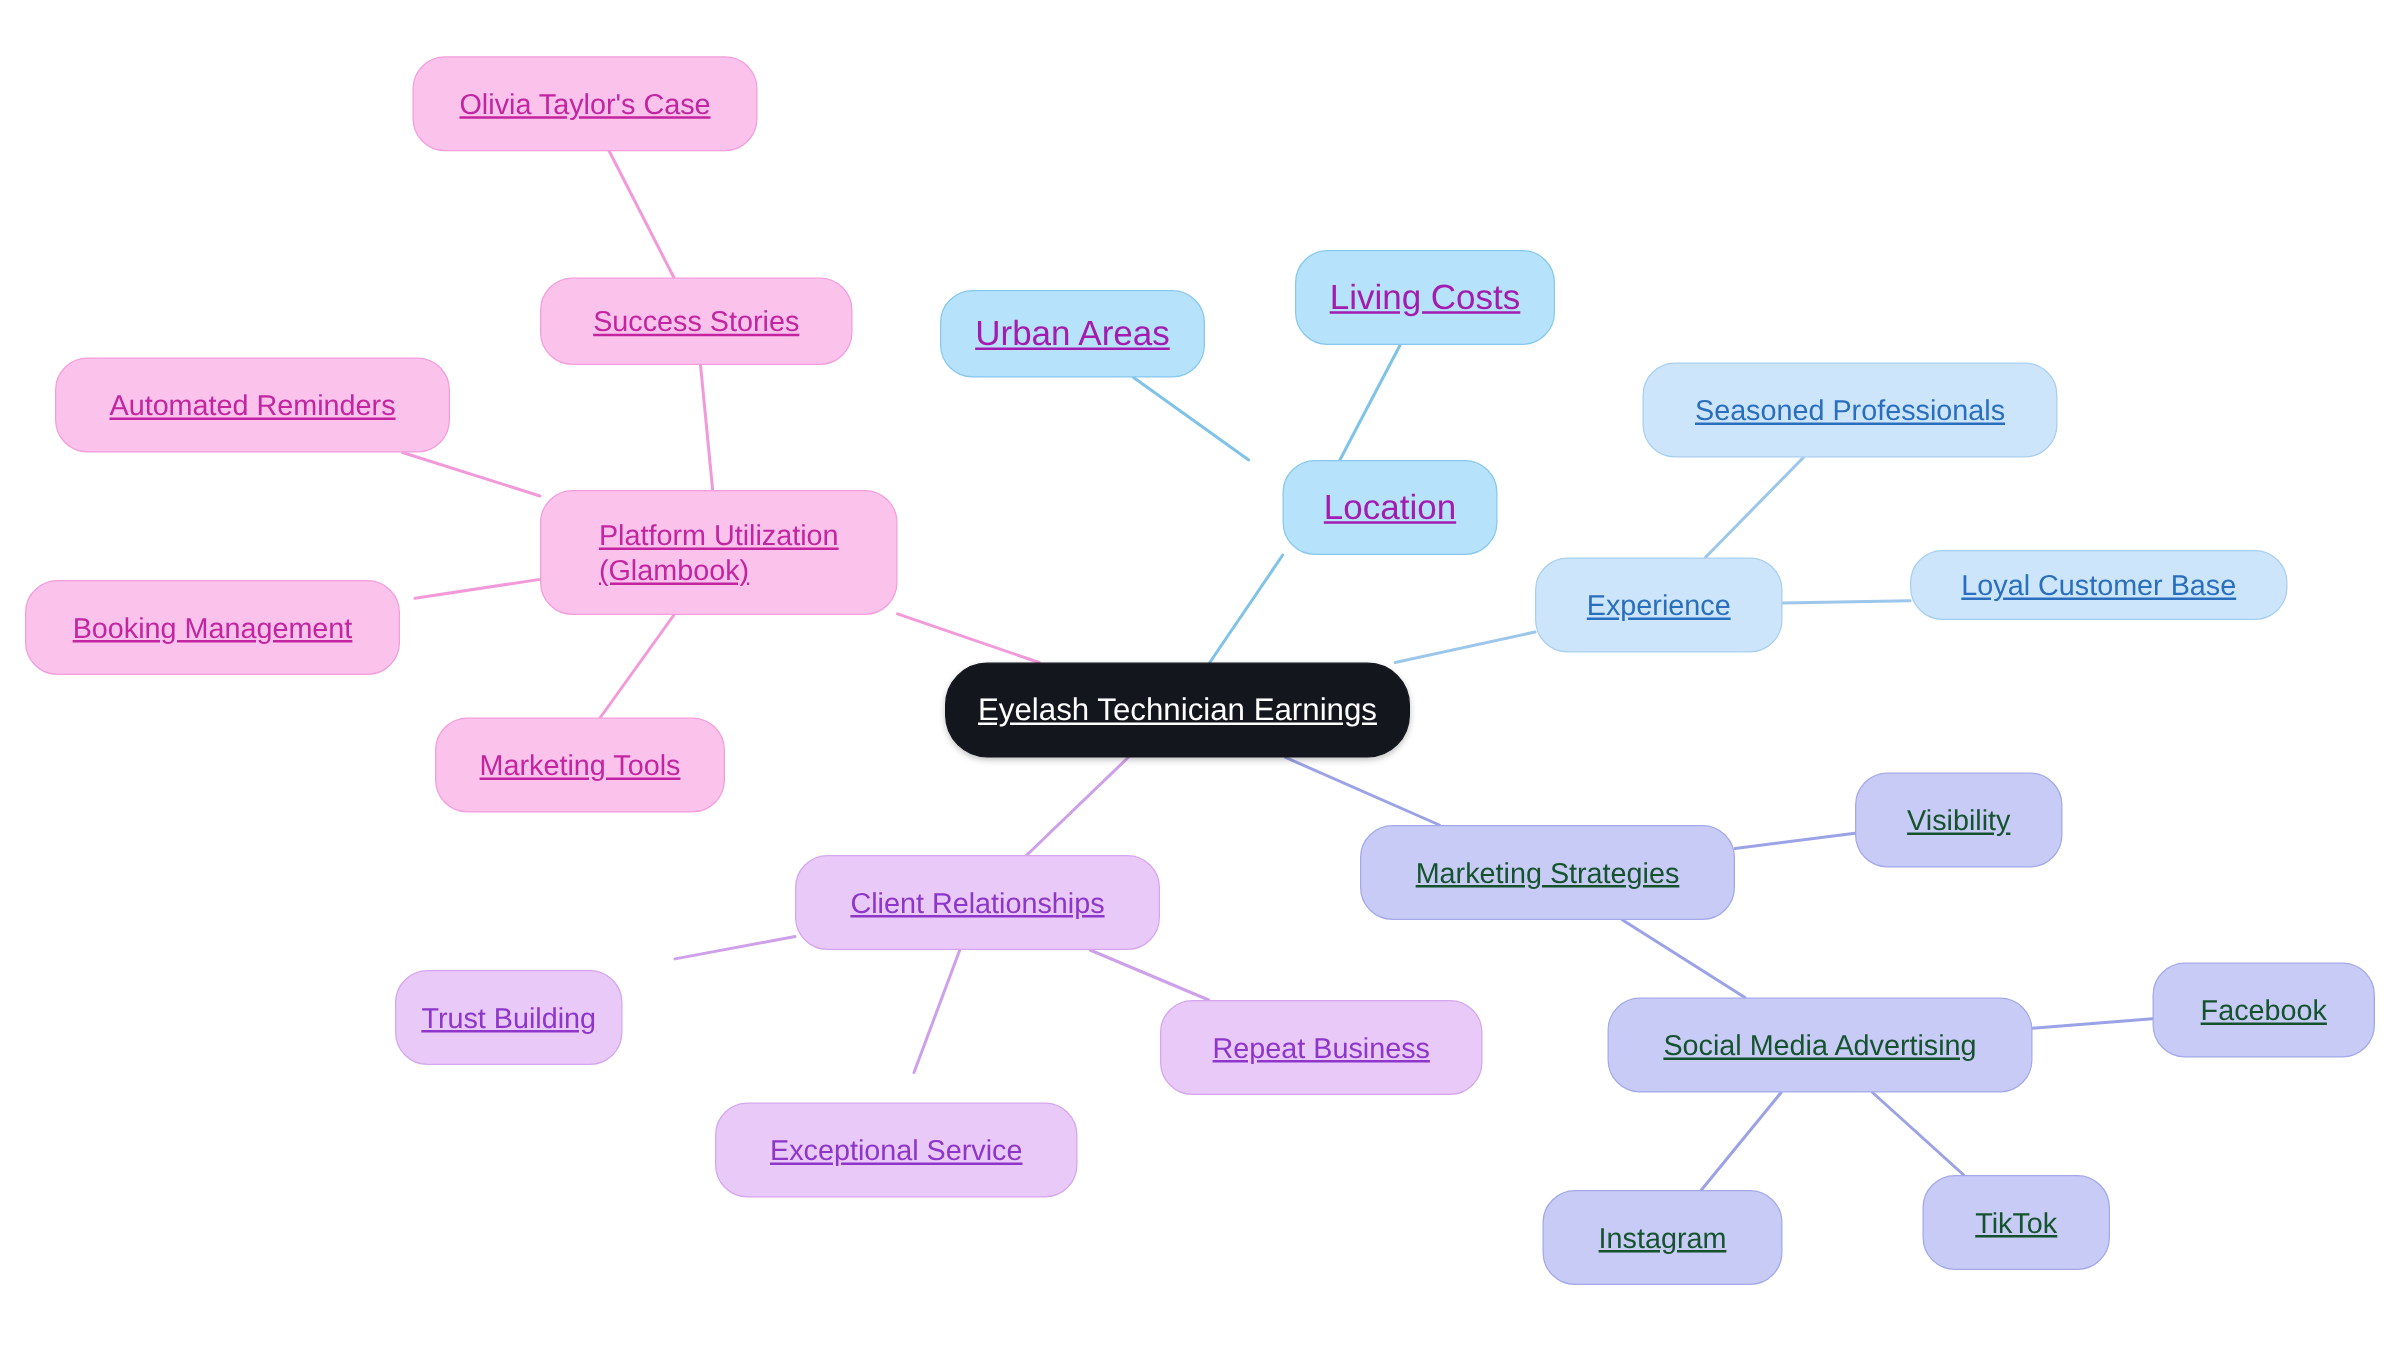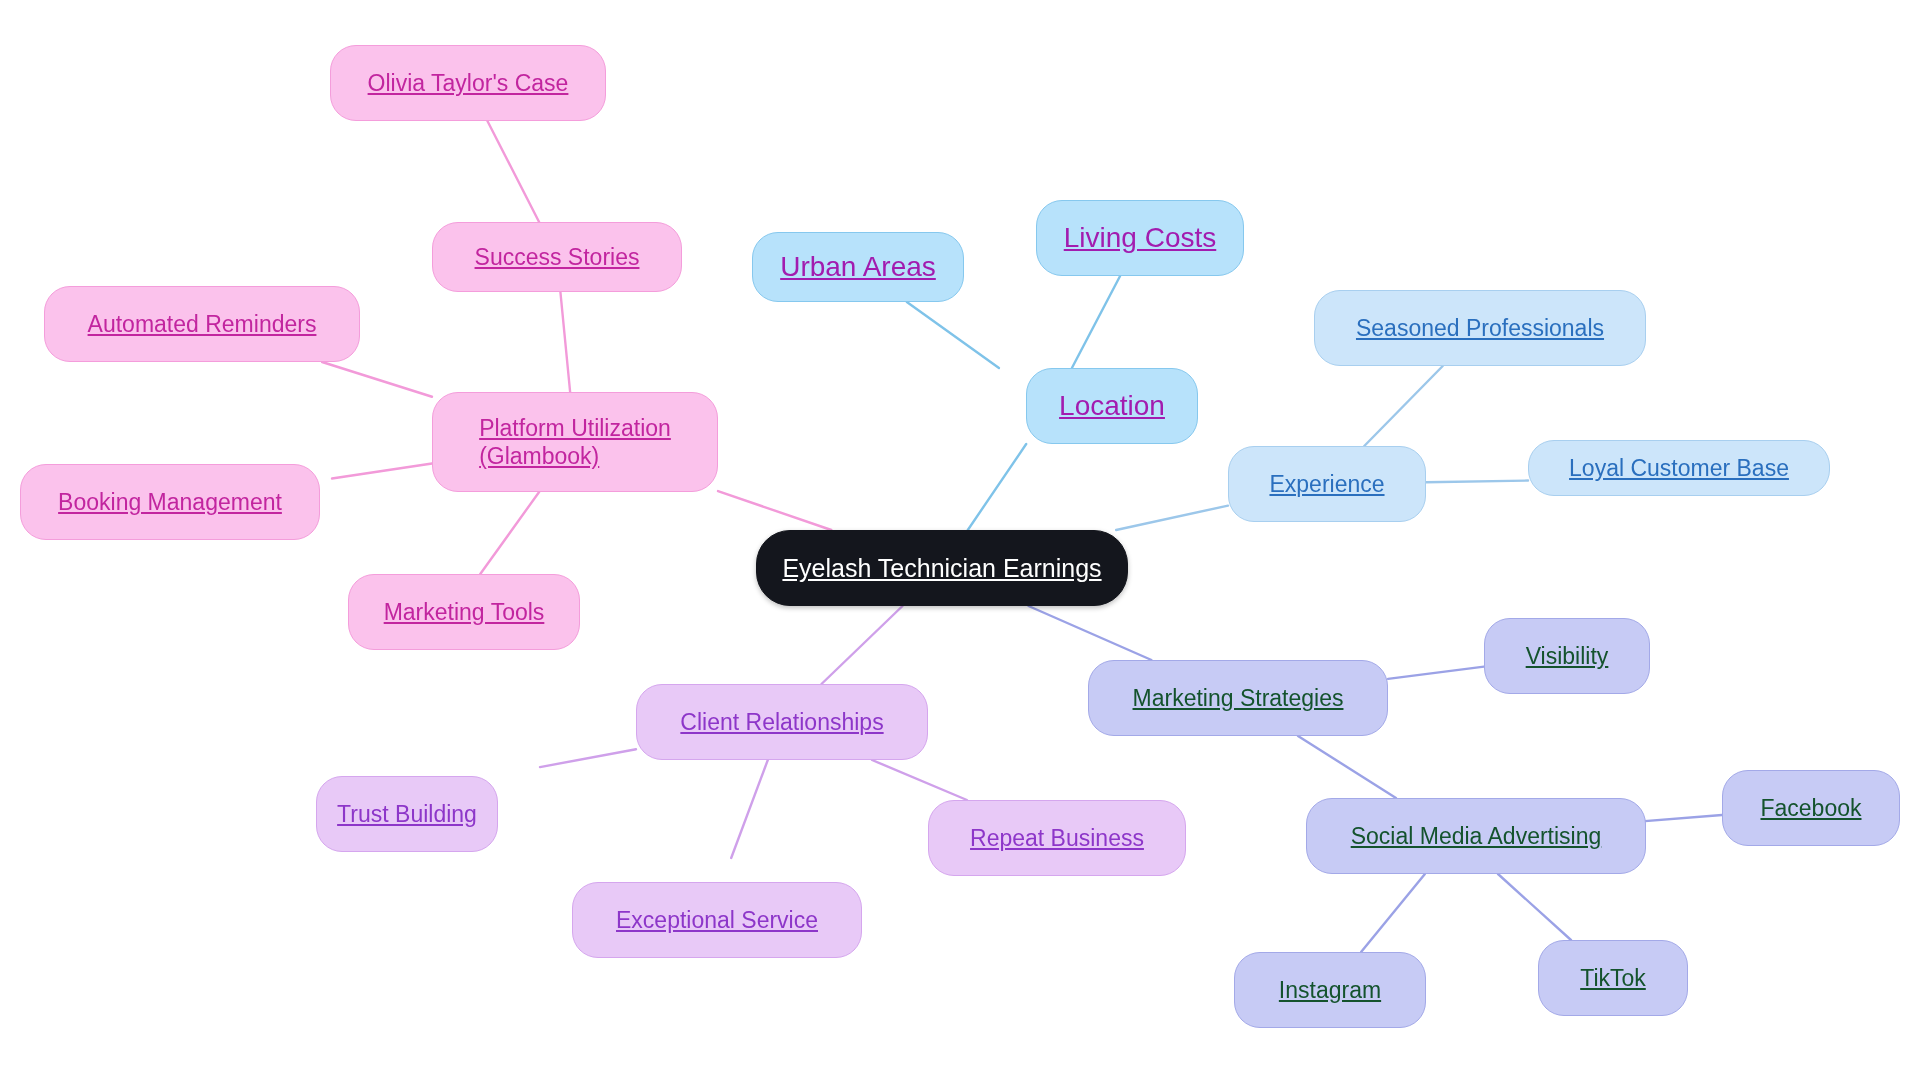--- a/index.html
+++ b/index.html
@@ -117,21 +117,21 @@
       <div class="node node-pink" style="left: 20px; top: 464px; width: 300px; height: 76px;">Booking Management</div>
       <div class="node node-pink" style="left: 348px; top: 574px; width: 232px; height: 76px;">Marketing Tools</div>
       <div class="node node-blue" style="left: 1002px; top: 368px; width: 172px; height: 76px; margin-left: 24px;">Location</div>
       <div class="node node-blue" style="left: 752px; top: 232px; width: 212px; height: 70px;">Urban Areas</div>
       <div class="node node-blue" style="left: 1036px; top: 200px; width: 208px; height: 76px;">Living Costs</div>
       <div class="node node-lightblue" style="left: 1228px; top: 446px; width: 198px; height: 76px;">Experience</div>
       <div class="node node-lightblue" style="left: 1314px; top: 290px; width: 332px; height: 76px;">Seasoned Professionals</div>
       <div class="node node-lightblue" style="left: 1528px; top: 440px; width: 302px; height: 56px;">Loyal Customer Base</div>
       <div class="node node-periwinkle" style="left: 1088px; top: 660px; width: 300px; height: 76px;">Marketing Strategies</div>
       <div class="node node-periwinkle" style="left: 1484px; top: 618px; width: 166px; height: 76px;">Visibility</div>
-      <div class="node node-periwinkle" style="left: 1286px; top: 798px; width: 340px; height: 76px; margin-left: 20px;">Social Media Advertising</div>
+      <div class="node node-periwinkle" style="left: 1286px; top: 798px; width: 340px; height: 76px;">Social Media Advertising</div>
       <div class="node node-periwinkle" style="left: 1722px; top: 770px; width: 178px; height: 76px;">Facebook</div>
       <div class="node node-periwinkle" style="left: 1234px; top: 952px; width: 192px; height: 76px;">Instagram</div>
       <div class="node node-periwinkle" style="left: 1538px; top: 940px; width: 150px; height: 76px;">TikTok</div>
       <div class="node node-lavender" style="left: 636px; top: 684px; width: 292px; height: 76px;">Client Relationships</div>
       <div class="node node-lavender" style="left: 316px; top: 776px; width: 182px; height: 76px;">Trust Building</div>
       <div class="node node-lavender" style="left: 572px; top: 858px; width: 290px; height: 76px; margin-top: 24px;">Exceptional Service</div>
       <div class="node node-lavender" style="left: 928px; top: 800px; width: 258px; height: 76px;">Repeat Business</div>
     </div>
 </div>
 

